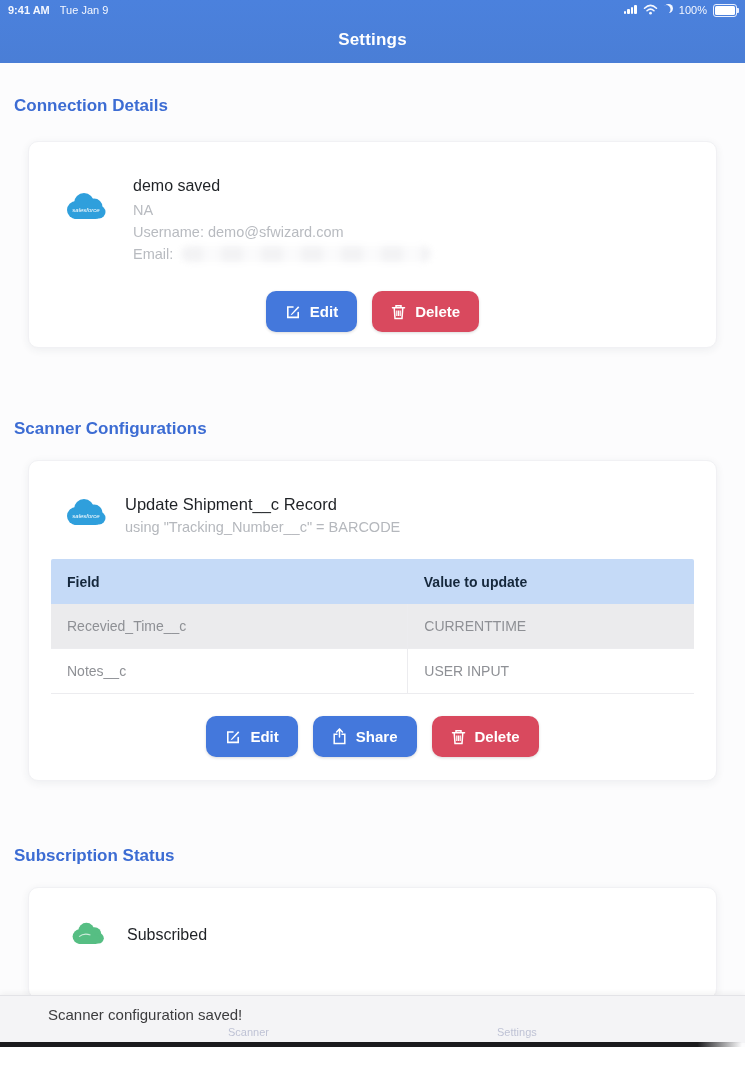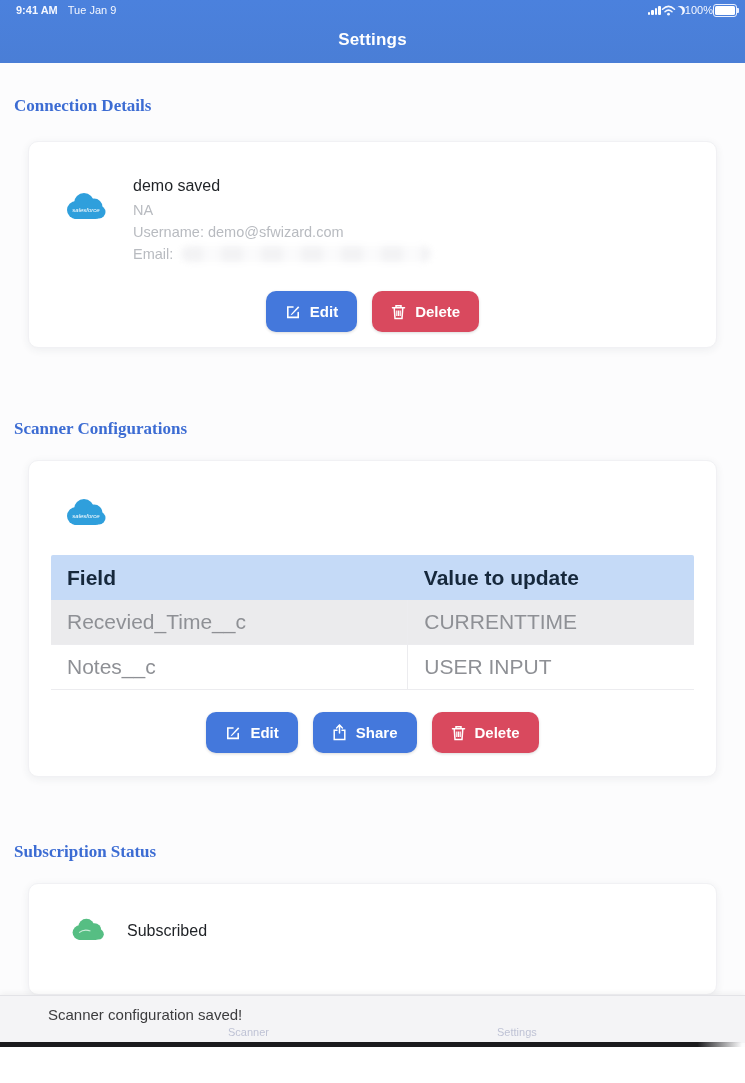--- a/index.html
+++ b/index.html
@@ -9,44 +9,44 @@
     font-family:"Liberation Sans","DejaVu Sans",sans-serif;
     -webkit-font-smoothing:antialiased;
   }
   
   .navbar{
     position:absolute;top:0;left:0;right:0;height:63px;
     background:linear-gradient(#4b81dd,#4a7ed6);
     color:#fff;
   }
   .statusbar{
-    position:absolute;top:2px;left:8px;right:0;height:16px;
+    position:absolute;top:2px;left:0;right:0;height:16px;
     display:flex;justify-content:space-between;align-items:center;
     padding:0 8px;font-size:11px;color:#f4f7ff;
   }
   .statusbar .left{display:flex;gap:10px;align-items:center;}
-  .statusbar .right{display:flex;align-items:center;}
+  .statusbar .right{display:flex;gap:6px;align-items:flex-start;}
   .time{font-weight:bold;}
   .sig{display:flex;align-items:flex-end;gap:1px;height:10px;}
   .sig i{display:block;width:2.5px;background:#fff;border-radius:1px;}
   .sig i:nth-child(1){height:3px;}.sig i:nth-child(2){height:5px;}
   .sig i:nth-child(3){height:7px;}.sig i:nth-child(4){height:9px;}
   .batt{position:relative;width:22px;height:11px;border:1px solid #eaf0ff;border-radius:3px;}
   .batt .fill{position:absolute;inset:1px;background:#ffffff;border-radius:1.5px;}
   .batt .tip{position:absolute;right:-3px;top:3px;width:2px;height:5px;background:#eaf0ff;border-radius:0 1px 1px 0;}
   .moon{width:9px;height:9px;border-radius:50%;
     box-shadow:-2.5px 1px 0 0 #f4f7ff inset;}
   .nav-title{
     position:absolute;left:0;right:0;top:30px;text-align:center;
     font-size:17px;font-weight:bold;color:#fff;letter-spacing:.2px;
   }
   
   .content{position:absolute;top:63px;left:0;right:0;}
   .section-heading{
-    margin:0;padding:0 0 0 14px;font-size:17px;font-weight:bold;color:#3c6cd3;font-family:Liberation Serif, serif;
+    margin:0;padding:0 0 0 14px;font-size:17px;font-weight:bold;color:#3c6cd3;
   }
   .h-connection{margin-top:33px;}
   .h-scanner{margin-top:71px;}
   .h-subscription{margin-top:65px;}
   .card{
     margin:25px 28px 0 28px;background:#ffffff;border-radius:10px;
     border:1px solid #f1f1f4;
     box-shadow:0 2px 8px rgba(40,50,70,.07);
     box-sizing:border-box;
   }
@@ -74,21 +74,21 @@
   .btn-blue{background:#4478dc;}
   .btn-red{background:#d9495e;}
   
   .config-head{display:flex;align-items:flex-start;padding:34px 0 0 36px;}
   .config-head .cloud-logo{margin-top:2px;}
   .config-text{margin-left:18px;}
   .config-title{font-size:16.5px;font-weight:500;color:#1f2226;}
   .config-subtitle{font-size:14.5px;color:#b5b8bd;margin-top:5px;}
   .map-table{
     width:calc(100% - 44px);margin:24px 22px 8px 22px;border-collapse:collapse;
-    font-size:21px;table-layout:fixed;
+    font-size:14px;table-layout:fixed;
   }
   .map-table th{
     background:#c5daf7;color:#16283c;text-align:left;font-weight:bold;
     height:45px;padding:0 0 0 16px;
   }
   .map-table th:first-child{width:53%;border-radius:2px 0 0 0;}
   .map-table th:last-child{border-radius:0 2px 0 0;}
   .map-table td{
     height:44px;padding:0 0 0 16px;color:#8e9095;
     border-bottom:1px solid #ececef;
@@ -206,20 +206,24 @@
         <svg class="cloud-logo" width="42" height="34" viewBox="0 0 42 32">
           <g fill="#2f9fdc">
             <circle cx="11" cy="18" r="9"></circle>
             <circle cx="19" cy="11" r="10"></circle>
             <circle cx="29" cy="15" r="8.5"></circle>
             <circle cx="34" cy="20" r="6.5"></circle>
             <rect x="6" y="16" width="30" height="11" rx="5.5"></rect>
           </g>
           <text x="21" y="19.5" font-size="6" font-style="italic" fill="#ffffff" text-anchor="middle" font-family="Liberation Sans, sans-serif">salesforce</text>
         </svg>
+        <div class="config-text">
+          <div class="config-title">Update Shipment__c Record</div>
+          <div class="config-subtitle">using "Tracking_Number__c" = BARCODE</div>
+        </div>
       </div>
 
       <table class="map-table">
         <thead>
           <tr>
             <th>Field</th>
             <th>Value to update</th>
           </tr>
         </thead>
         <tbody>

